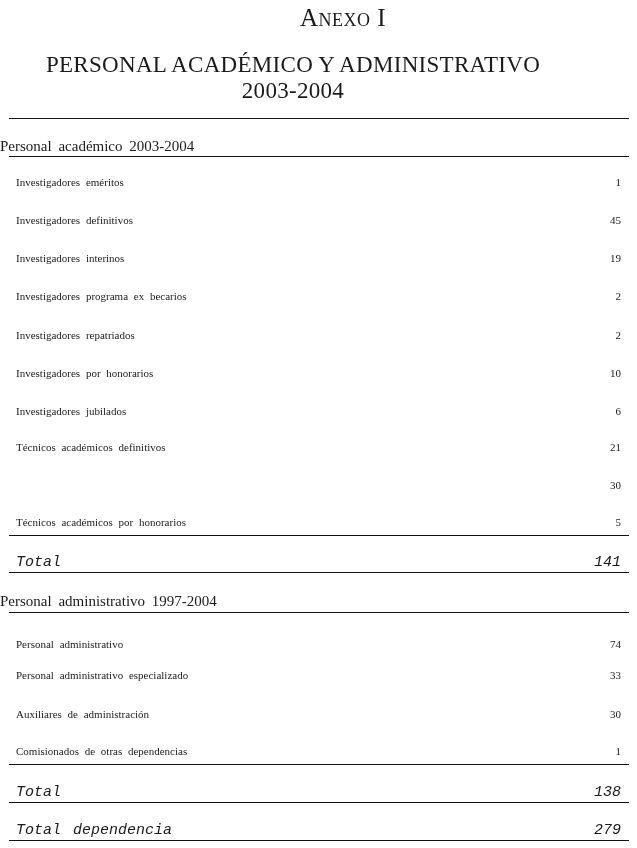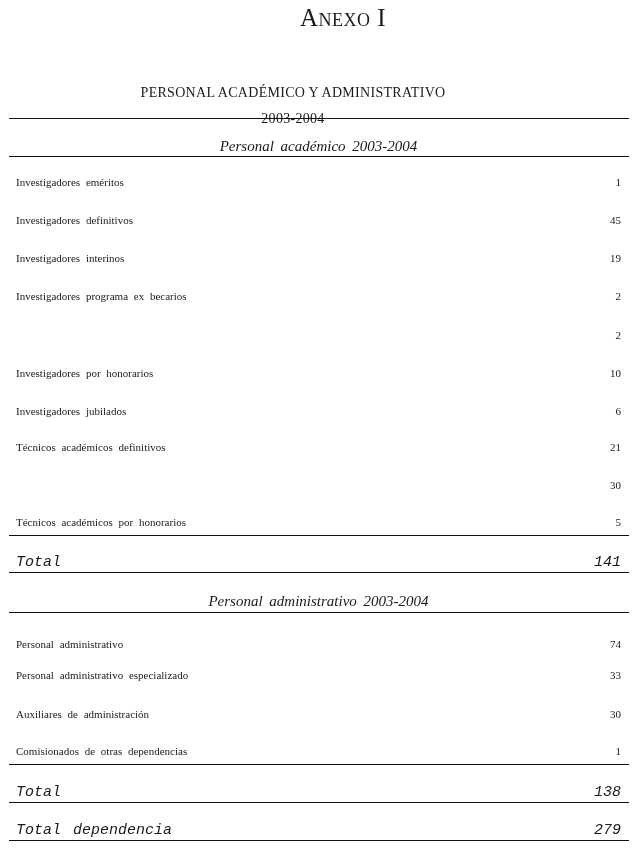--- a/index.html
+++ b/index.html
@@ -6,26 +6,26 @@
   body {
     width: 637px; height: 848px; position: relative; overflow: hidden;
     font-family: "Liberation Serif", "DejaVu Serif", serif; color: #1a1a1a;
   }
   .annex {
     position: absolute; top: 4px; left: 0; width: 592px; text-align: center;
     font-size: 25px; font-variant: small-caps; letter-spacing: 0.5px; padding-left: 47px;
   }
   .title {
     position: absolute; top: 52px; left: 0; width: 586px; text-align: center;
-    font-size: 14px; letter-spacing: 0.3px; line-height: 26px; margin-top: 28px;
+    font-size: 23px; letter-spacing: 0.3px; line-height: 26px;
   }
   .rule { position: absolute; left: 9px; width: 620px; height: 1px; background: #111; }
   .section-head {
-    position: absolute; left: 0; width: 637px; text-align: center;
-    font-style: italic; font-size: 15px; word-spacing: 3px;
+    position: absolute; left: 0; width: 637px; 
+    font-size: 15px; word-spacing: 3px;
   }
   .row {
     position: absolute; left: 16px; width: 605px; height: 20px;
     font-size: 11px; word-spacing: 3px;
   }
   .row .label { position: absolute; left: 0; top: 0; }
   .row .value { position: absolute; right: 0; top: 0; }
   .row.italic { font-style: italic; font-size: 15px; font-family: Liberation Mono, monospace; }
 </style>
 </head>
@@ -52,20 +52,21 @@
     </div>
   <div class="row" style="top:252px">
       <span class="label">Investigadores interinos</span>
       <span class="value">19</span>
     </div>
   <div class="row" style="top:290px">
       <span class="label">Investigadores programa ex becarios</span>
       <span class="value">2</span>
     </div>
   <div class="row" style="top:329px">
+      <span class="label">Investigadores repatriados</span>
       <span class="value">2</span>
     </div>
   <div class="row" style="top:367px">
       <span class="label">Investigadores por honorarios</span>
       <span class="value">10</span>
     </div>
   <div class="row" style="top:405px">
       <span class="label">Investigadores jubilados</span>
       <span class="value">6</span>
     </div>
@@ -81,21 +82,21 @@
       <span class="value">5</span>
     </div>
 </div>
 <div class="rule" style="top:535px"></div>
 <div class="row italic" style="top:554px">
     <span class="label">Total</span>
     <span class="value">141</span>
   </div>
 <div class="rule" style="top:572px"></div>
 
-<div class="section-head" style="top:593px">Personal administrativo 2003-2004</div>
+<div class="section-head" style="top:593px">Personal administrativo 1997-2004</div>
 <div class="rule" style="top:612px"></div>
 
 <div>
   <div class="row" style="top:638px">
       <span class="label">Personal administrativo</span>
       <span class="value">74</span>
     </div>
   <div class="row" style="top:669px">
       <span class="label">Personal administrativo especializado</span>
       <span class="value">33</span>

